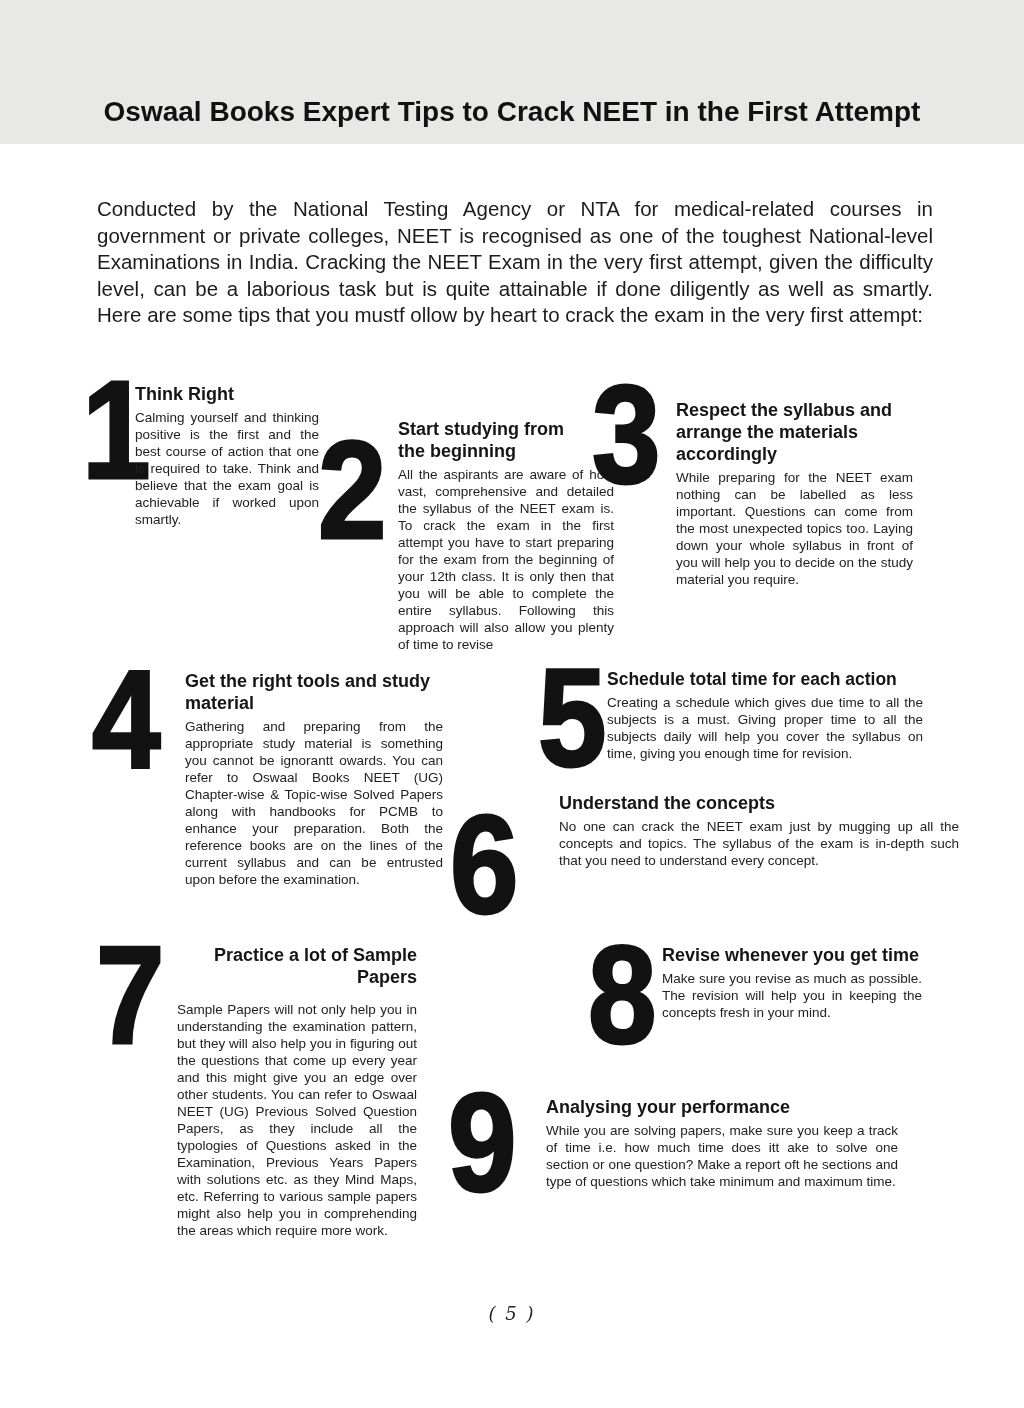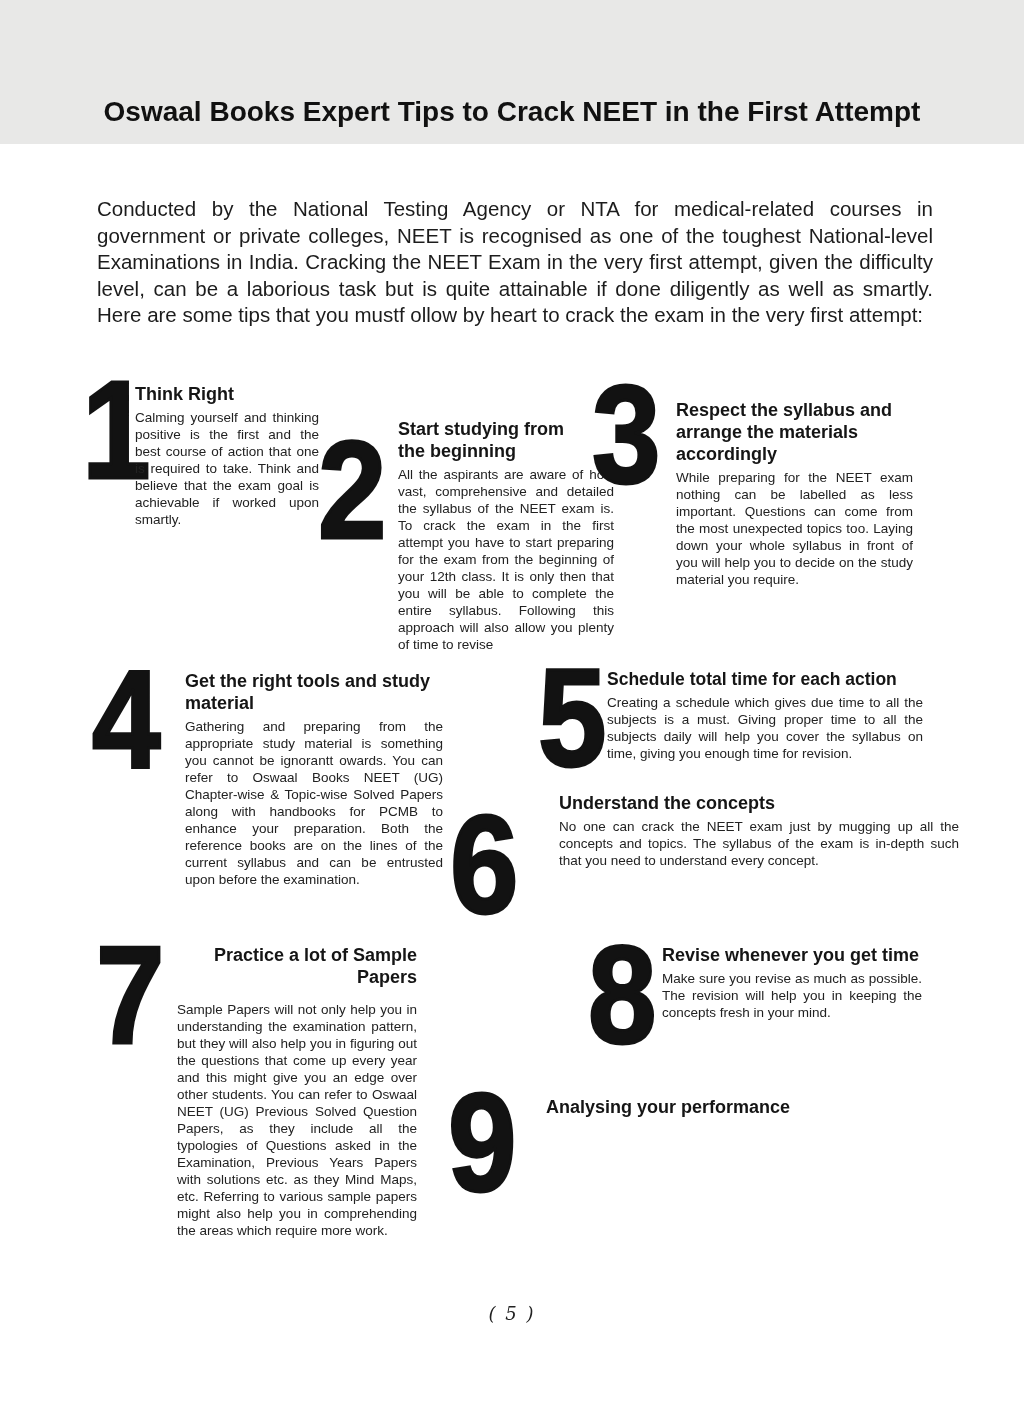--- a/index.html
+++ b/index.html
@@ -123,17 +123,18 @@
 
   <div class="num n8">8</div>
   <div class="tip b8">
     <h3 class="tip-heading">Revise whenever you get time</h3>
     <p class="tip-body">Make sure you revise as much as possible. The revision will help you in keeping the concepts fresh in your mind.</p>
   </div>
 
   <div class="num n9">9</div>
   <div class="tip b9">
     <h3 class="tip-heading">Analysing your performance</h3>
+    <p class="tip-body">While you are solving papers, make sure you keep a track of time i.e. how much time does itt ake to solve one section or one question? Make a report oft he sections and type of questions which take minimum and maximum time.</p>
   </div>
 
   <div class="pageno">( 5 )</div>
 
 </div>
 
 </body></html>

